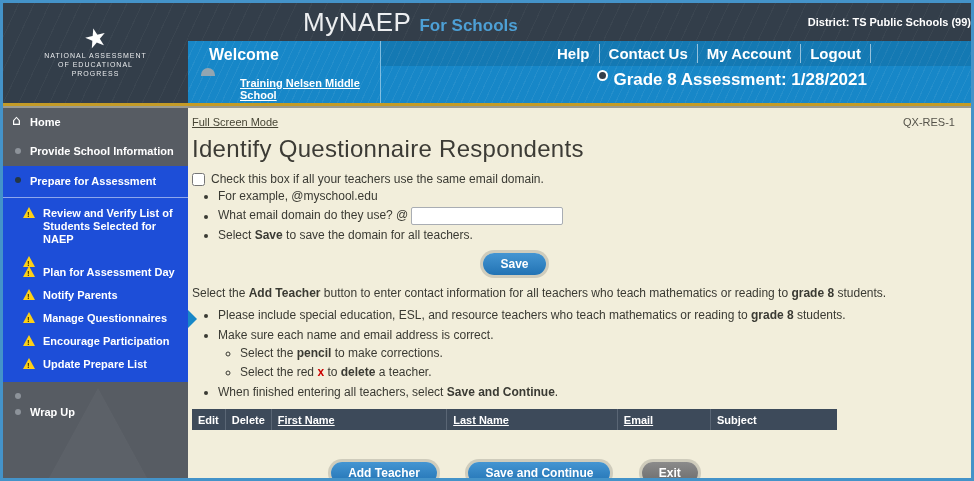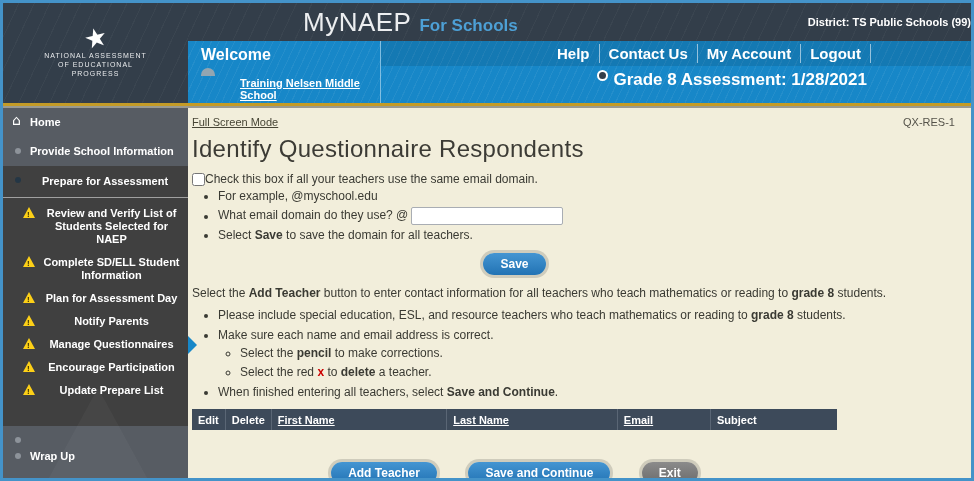--- a/index.html
+++ b/index.html
@@ -29,21 +29,21 @@
     background-image:repeating-linear-gradient(115deg, rgba(255,255,255,0.035) 0 1px, transparent 1px 14px);
   }
   .brand { margin-left:115px; display:flex; align-items:baseline; gap:8px; }
   .brand-main { font-size:26px; color:#eceef0; letter-spacing:0.5px; }
   .brand-suffix { font-size:17px; color:#4da0d6; font-weight:bold; }
   .district { margin-left:auto; font-size:11px; font-weight:bold; }
   .welcome-bar {
     height:62px; background:#1787c8; display:flex; color:#fff;
     background-image:repeating-linear-gradient(115deg, rgba(255,255,255,0.06) 0 1px, transparent 1px 7px);
   }
-  .welcome-left { width:193px; flex:0 0 193px; padding:5px 0 0 13px; border-right:1px solid rgba(255,255,255,0.45); position:relative; }
+  .welcome-left { width:193px; flex:0 0 193px; padding:5px 0 0 21px; border-right:1px solid rgba(255,255,255,0.45); position:relative; }
   .welcome-title { font-size:16px; font-weight:bold; }
   .person-icon { position:absolute; left:13px; top:26px; width:14px; height:18px; }
   .person-icon .head { width:8px; height:8px; border-radius:50%; background:#93a5b1; margin:0 auto; }
   .person-icon .body { width:14px; height:8px; border-radius:7px 7px 0 0; background:#93a5b1; margin-top:1px; }
   .school-link { position:absolute; left:52px; top:36px; font-size:11px; font-weight:bold; color:#fff; text-decoration:underline; cursor:pointer; }
   .welcome-right { flex:1; display:flex; flex-direction:column; align-items:flex-end; }
   .links-strip {
     width:100%; display:flex; justify-content:flex-end; padding:3px 100px 3px 0;
     background:rgba(0,0,0,0.10);
   }
@@ -54,34 +54,34 @@
   .gear-icon { width:11px; height:11px; border:2px solid #fff; border-radius:50%; background:#333e4a; display:inline-block; }
   .gold-line { height:3px; background:#c49b26; flex:0 0 auto; }
   .gray-line { height:2px; background:#9a9a90; flex:0 0 auto; }
   
   .body-wrap { flex:1; display:flex; min-height:0; }
   .sidebar { width:185px; flex:0 0 185px; background:#575c63; color:#fff; font-size:11px; font-weight:bold; position:relative; z-index:5; }
   .nav-item { position:relative; padding:8px 8px 8px 27px; line-height:13px; cursor:pointer; }
   .nav-bullet { position:absolute; left:12px; top:11px; width:6px; height:6px; border-radius:50%; background:#8d939a; }
   .nav-bullet.dark { background:#243645; }
   .home-icon { position:absolute; left:9px; top:6px; font-family:"DejaVu Sans",sans-serif; font-size:14px; color:#fff; font-weight:normal; }
-  .blue-section { background:#404040; padding-bottom:24px;text-align:center; }
+  .blue-section { background:#1d4ed8; padding-bottom:6px; }
   .section-head { border-bottom:1px solid rgba(255,255,255,0.5); margin:0 0 4px 0; padding:9px 8px 9px 27px; }
   .sub-item { position:relative; padding:5px 8px 5px 40px; line-height:13px; cursor:pointer; }
   .warn-icon { position:absolute; left:20px; top:5px; width:0; height:0; border-left:6px solid transparent; border-right:6px solid transparent; border-bottom:11px solid #fdd017; }
   .warn-icon::after { content:"!"; position:absolute; left:-2px; top:1px; font-size:8px; color:#3a3000; font-weight:bold; }
   .active-arrow { position:absolute; right:-9px; top:50%; margin-top:-9px; width:0; height:0; border-top:9px solid transparent; border-bottom:9px solid transparent; border-left:9px solid #1787c8; }
   .watermark { position:absolute; bottom:-20px; left:35px; width:0; height:0; border-left:60px solid transparent; border-right:60px solid transparent; border-bottom:110px solid rgba(255,255,255,0.035); }
   
   .content { flex:1; padding:8px 16px 0 4px; color:#3a3a33; position:relative; min-width:0; }
   .fs-row { display:flex; justify-content:space-between; align-items:flex-start; }
   .fs-link { font-size:11px; color:#474535; text-decoration:underline; cursor:pointer; }
   .page-code { font-size:11px; color:#55534a; }
   h1.page-title { font-size:24px; font-weight:normal; color:#3c3b35; margin:7px 0 9px 0; letter-spacing:0.3px; }
-  .check-row { display:flex; align-items:center; font-size:12px; margin-bottom:2px; }
+  .check-row { display:flex; align-items:center; gap:6px; font-size:12px; margin-bottom:2px; }
   .check-row input { margin-top:1px; }
   ul.bullets { list-style:disc; margin:2px 0 2px 26px; font-size:12px; line-height:1.45; }
   ul.bullets li { margin-bottom:2px; }
   ul.sub-bullets { list-style:circle; margin:1px 0 1px 22px; font-size:12px; line-height:1.45; }
   .domain-input { width:152px; height:18px; border:1px solid #a9adb3; border-radius:2px; margin-left:3px; vertical-align:middle; background:#fff; }
   .center-zone { width:645px; }
   .btn-row { text-align:center; margin:8px 0 10px 0; }
   .btn { display:inline-block; font-size:12px; font-weight:bold; color:#fff; padding:4px 17px; border-radius:12px; cursor:pointer; border:none; }
   .btn-blue { background:linear-gradient(#4495d2,#2273b4); box-shadow:0 0 0 3px #cfccbc; }
   .btn-gray { background:linear-gradient(#8b8b8b,#6b6b6b); box-shadow:0 0 0 3px #cfccbc; color:#fff; }
@@ -163,21 +163,20 @@
         <div class="nav-item section-head">
           <span class="nav-bullet dark"></span>
           <span>Prepare for Assessment</span>
         </div>
         <div class="sub-item">
           <span class="warn-icon"></span>
           <span>Review and Verify List of Students Selected for NAEP</span>
         </div>
         <div class="sub-item">
           <span class="warn-icon"></span>
-          <span>Complete SD/ELL Student Information</span>
         </div>
         <div class="sub-item">
           <span class="warn-icon"></span>
           <span>Plan for Assessment Day</span>
         </div>
         <div class="sub-item">
           <span class="warn-icon"></span>
           <span>Notify Parents</span>
         </div>
         <div class="sub-item">

